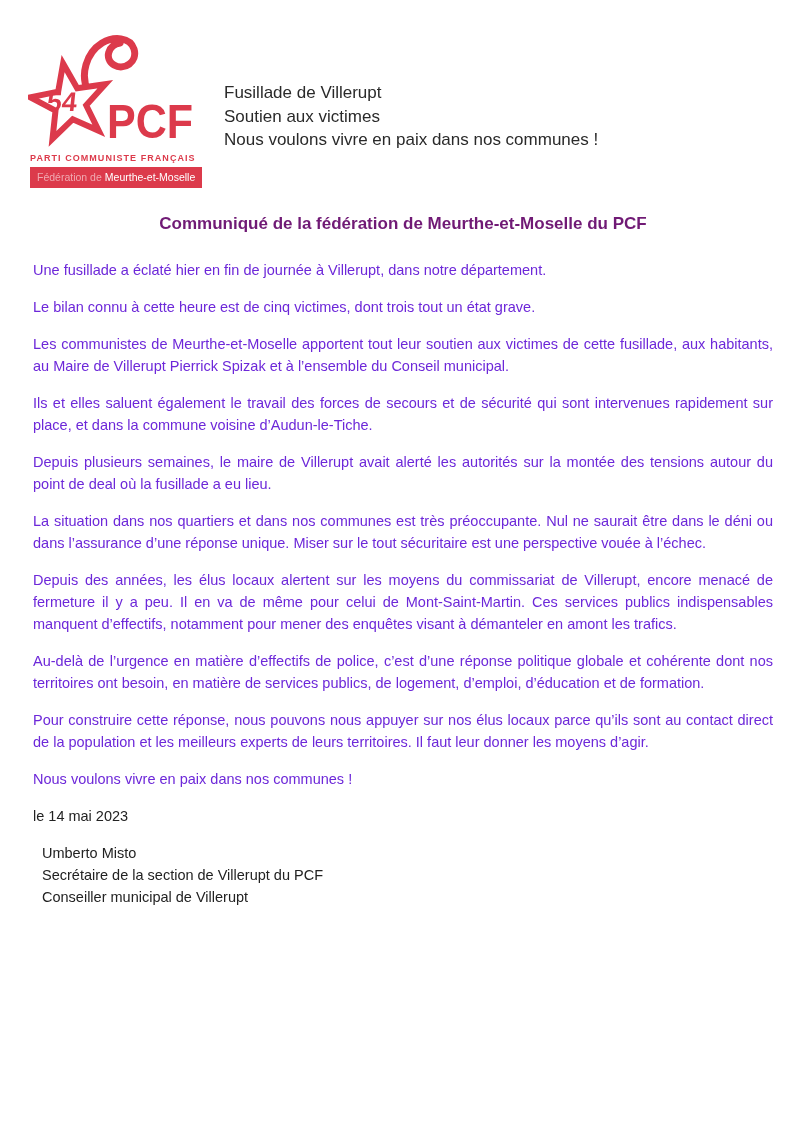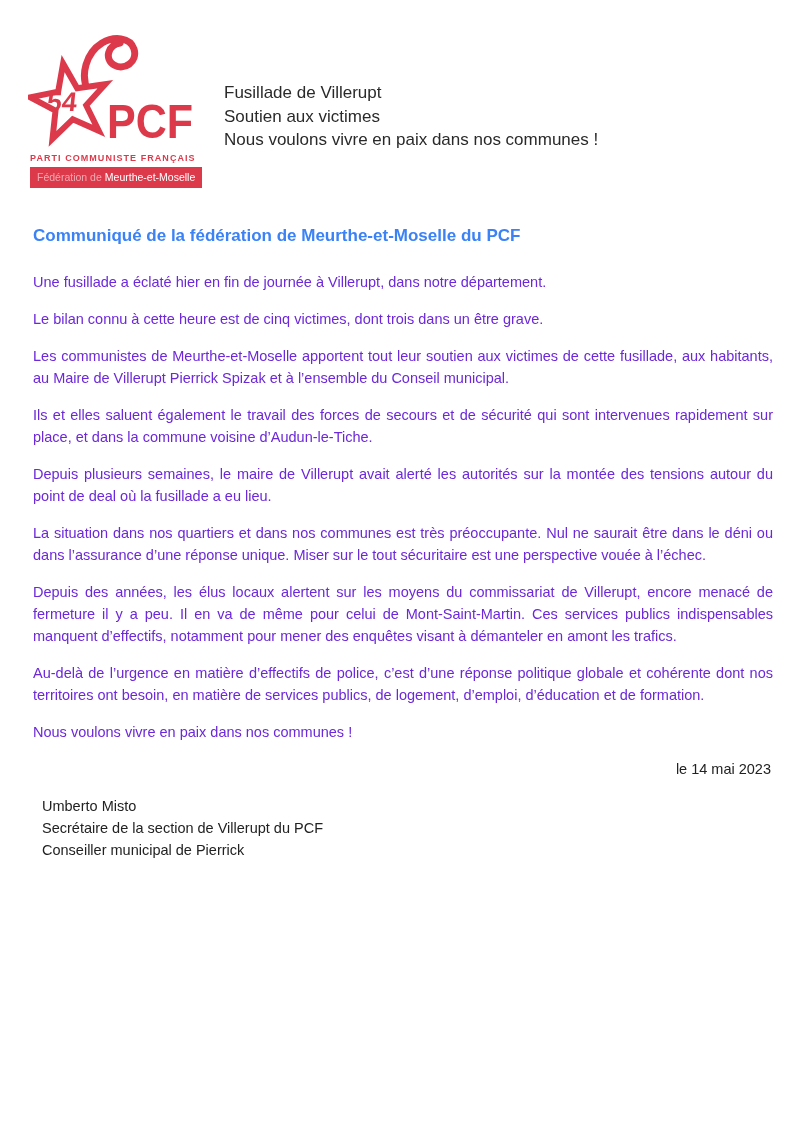--- a/index.html
+++ b/index.html
@@ -28,29 +28,29 @@
   .header-col {
     flex:1 1 auto; padding-top:46px;
     font-size:17px; line-height:23.5px; color:#2a2a2a;
   }
   .content { margin:0 33px; }
   .separator-line {
     margin-top:6px; white-space:nowrap; overflow:hidden;
     color:#3a3a3a; font-size:15px; line-height:14px; width:712px;
   }
   .doc-title {
-    font-size:17px; font-weight:bold; color:#3b82f6;
-    margin-top:16px; line-height:23px;
+    font-size:17px; font-weight:bold; color:#701a75;
+    margin-top:4px; line-height:23px;text-align:center;
   }
   .body-text p {
     font-size:14.5px; line-height:22px; color:#6d28d9;
     text-align:justify; margin:0 0 15px 0;
   }
   .body-text p:first-child { margin-top:24px; }
-  .date-line { text-align:right; font-size:14.5px; line-height:22px; margin:0 2px 15px 0; }
+  .date-line { font-size:14.5px; line-height:22px; margin:0 2px 15px 0; }
   .signature-block { margin:0 0 15px 9px; font-size:14.5px; line-height:22px; }
 </style>
 </head>
 <body>
 
 <div class="top-row">
 
   <div class="logo-col">
     <svg class="logo-svg" width="196" height="117" viewBox="0 0 196 117">
 
@@ -77,32 +77,33 @@
 </div>
 
 <div class="content">
 
   <div class="separator-line">____________________________________________________________________________________________</div>
 
   <div class="doc-title">Communiqué de la fédération de Meurthe-et-Moselle du PCF</div>
 
   <div class="body-text">
     <p>Une fusillade a éclaté hier en fin de journée à Villerupt, dans notre département.</p>
-    <p>Le bilan connu à cette heure est de cinq victimes, dont trois dans un être grave.</p>
+    <p>Le bilan connu à cette heure est de cinq victimes, dont trois tout un état grave.</p>
     <p>Les communistes de Meurthe-et-Moselle apportent tout leur soutien aux victimes de cette fusillade, aux habitants, au Maire de Villerupt Pierrick Spizak et à l’ensemble du Conseil municipal.</p>
     <p>Ils et elles saluent également le travail des forces de secours et de sécurité qui sont intervenues rapidement sur place, et dans la commune voisine d’Audun-le-Tiche.</p>
     <p>Depuis plusieurs semaines, le maire de Villerupt avait alerté les autorités sur la montée des tensions autour du point de deal où la fusillade a eu lieu.</p>
     <p>La situation dans nos quartiers et dans nos communes est très préoccupante. Nul ne saurait être dans le déni ou dans l’assurance d’une réponse unique. Miser sur le tout sécuritaire est une perspective vouée à l’échec.</p>
     <p>Depuis des années, les élus locaux alertent sur les moyens du commissariat de Villerupt, encore menacé de fermeture il y a peu. Il en va de même pour celui de Mont-Saint-Martin. Ces services publics indispensables manquent d’effectifs, notamment pour mener des enquêtes visant à démanteler en amont les trafics.</p>
     <p>Au-delà de l’urgence en matière d’effectifs de police, c’est d’une réponse politique globale et cohérente dont nos territoires ont besoin, en matière de services publics, de logement, d’emploi, d’éducation et de formation.</p>
+    <p>Pour construire cette réponse, nous pouvons nous appuyer sur nos élus locaux parce qu’ils sont au contact direct de la population et les meilleurs experts de leurs territoires. Il faut leur donner les moyens d’agir.</p>
     <p>Nous voulons vivre en paix dans nos communes !</p>
   </div>
 
   <div class="date-line">le 14 mai 2023</div>
 
 
   <div class="signature-block">
     <div>Umberto Misto</div>
     <div>Secrétaire de la section de Villerupt du PCF</div>
-    <div>Conseiller municipal de Pierrick</div>
+    <div>Conseiller municipal de Villerupt</div>
   </div>
 
 </div>
 
 </body></html>

